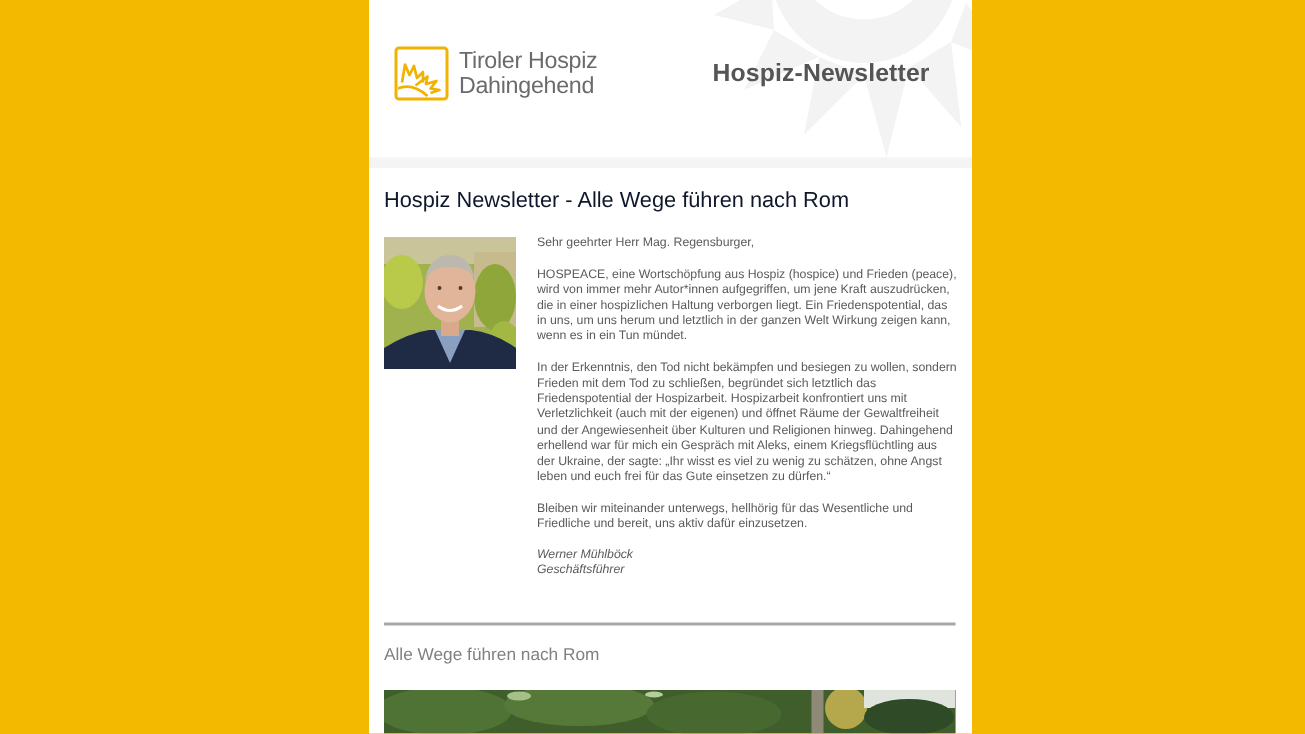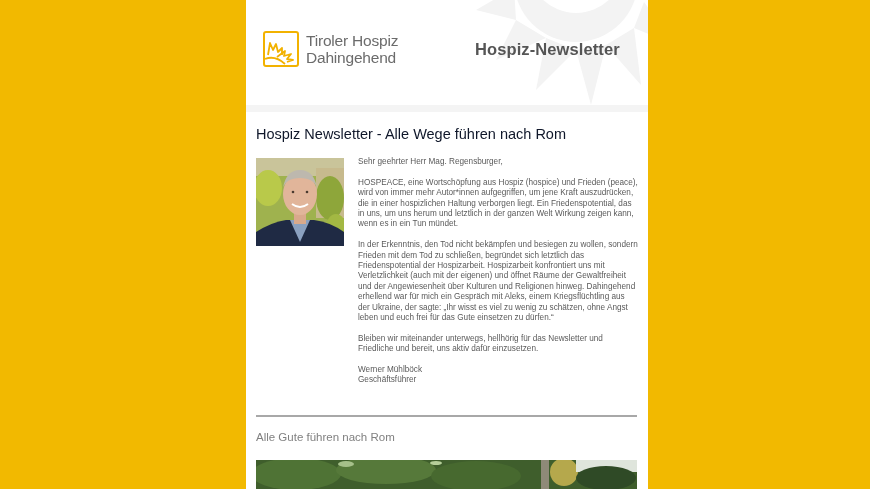--- a/index.html
+++ b/index.html
@@ -75,21 +75,21 @@
       background: #8fa94a;
     }
     .letter {
       position: absolute; left: 112px; top: 157px;
       width: 280px;
       font-size: 8.2px;
       line-height: 10.4px;
       color: #5a5a5a;
     }
     .letter p { margin: 0 0 10.4px 0; }
-    .letter p.last { margin: 0; }
+    .letter p.last { margin: 0; font-style: italic; }
     .divider {
       position: absolute; left: 10px; top: 415px;
       width: 381px; height: 2px;
       background: #a8a8a8;
     }
     .section-title {
       position: absolute; left: 10px; top: 431px;
       font-size: 11.5px;
       color: #808080;
     }
@@ -158,30 +158,30 @@
       <path d="M36,46 Q44,52 52,46" stroke="#ffffff" stroke-width="2" fill="none"></path>
       <circle cx="37" cy="34" r="1.3" fill="#4a3a30"></circle>
       <circle cx="51" cy="34" r="1.3" fill="#4a3a30"></circle>
     </svg>
   </div>
 
   <div class="letter">
     <p>Sehr geehrter Herr Mag. Regensburger,</p>
     <p>HOSPEACE, eine Wortschöpfung aus Hospiz (hospice) und Frieden (peace), wird von immer mehr Autor*innen aufgegriffen, um jene Kraft auszudrücken, die in einer hospizlichen Haltung verborgen liegt. Ein Friedenspotential, das in uns, um uns herum und letztlich in der ganzen Welt Wirkung zeigen kann, wenn es in ein Tun mündet.</p>
     <p>In der Erkenntnis, den Tod nicht bekämpfen und besiegen zu wollen, sondern Frieden mit dem Tod zu schließen, begründet sich letztlich das Friedenspotential der Hospizarbeit. Hospizarbeit konfrontiert uns mit Verletzlichkeit (auch mit der eigenen) und öffnet Räume der Gewaltfreiheit und der Angewiesenheit über Kulturen und Religionen hinweg. Dahingehend erhellend war für mich ein Gespräch mit Aleks, einem Kriegsflüchtling aus der Ukraine, der sagte: „Ihr wisst es viel zu wenig zu schätzen, ohne Angst leben und euch frei für das Gute einsetzen zu dürfen.“</p>
-    <p>Bleiben wir miteinander unterwegs, hellhörig für das Newsletter und Friedliche und bereit, uns aktiv dafür einzusetzen.</p>
+    <p>Bleiben wir miteinander unterwegs, hellhörig für das Wesentliche und Friedliche und bereit, uns aktiv dafür einzusetzen.</p>
     <p class="last">
       <span>Werner Mühlböck</span><br>
       <span>Geschäftsführer</span>
     </p>
   </div>
 
   <div class="divider"></div>
 
-  <div class="section-title">Alle Gute führen nach Rom</div>
+  <div class="section-title">Alle Wege führen nach Rom</div>
 
   <div class="section-image">
     <svg width="381" height="29" viewBox="0 0 381 29">
       <rect width="381" height="29" fill="#3f5e2c"></rect>
       <ellipse cx="40" cy="14" rx="45" ry="16" fill="#4f7335"></ellipse>
       <ellipse cx="130" cy="10" rx="50" ry="14" fill="#56793a"></ellipse>
       <ellipse cx="220" cy="16" rx="45" ry="15" fill="#47692f"></ellipse>
       <rect x="285" y="0" width="8" height="29" fill="#8f8a78"></rect>
       <ellipse cx="308" cy="12" rx="14" ry="14" fill="#b5a84c"></ellipse>
       <rect x="320" y="0" width="61" height="12" fill="#dfe5dc"></rect>

